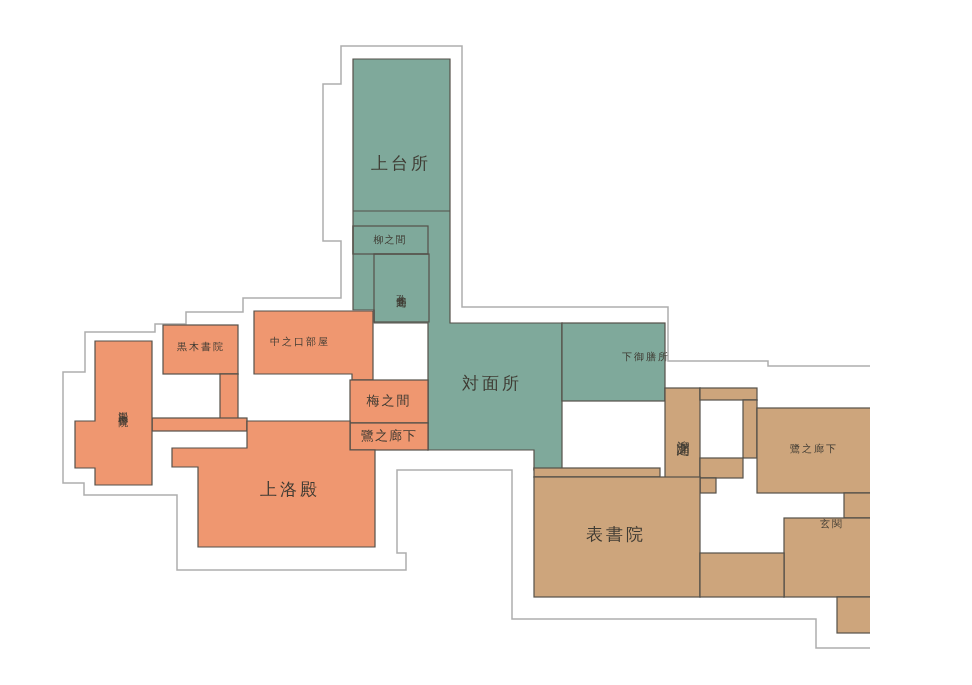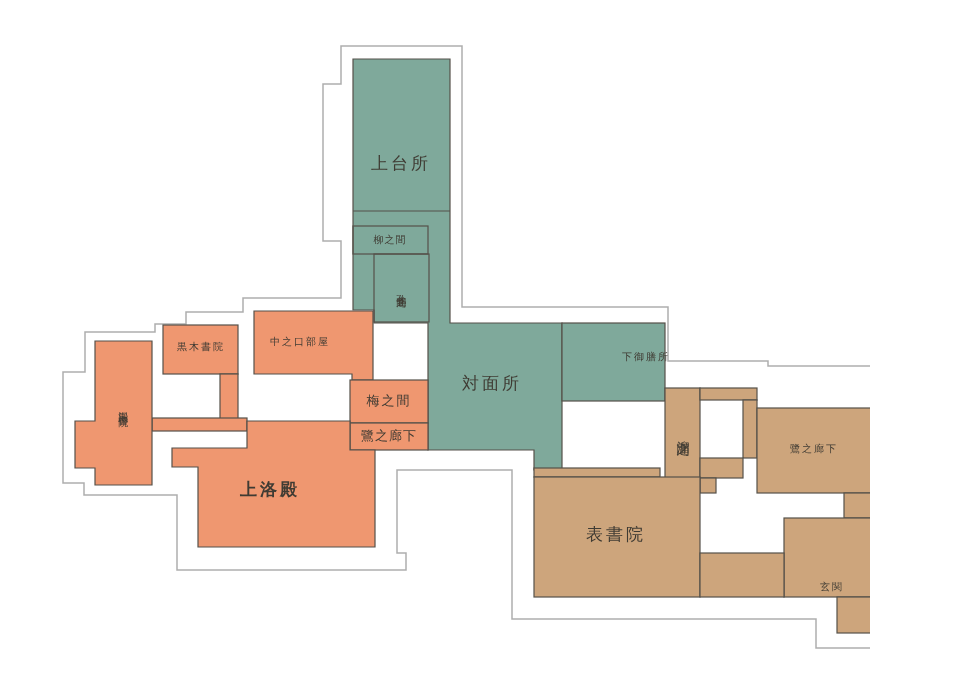--- a/index.html
+++ b/index.html
@@ -62,18 +62,18 @@
   <div class="room-label h-label fs-lg" style="left:401px;top:164px;">上台所</div>
   <div class="room-label h-label fs-md" style="left:390px;top:240px;letter-spacing:1px;">柳之間</div>
   <div class="room-label v-label fs-md" style="left:401px;top:289px;letter-spacing:1px;">孔雀之間</div>
   <div class="room-label h-label fs-lg" style="left:492px;top:384px;">対面所</div>
   <div class="room-label h-label fs-md" style="left:646px;top:357px;letter-spacing:2px;">下御膳所</div>
   <div class="room-label h-label fs-md" style="left:201px;top:347px;letter-spacing:2px;">黒木書院</div>
   <div class="room-label h-label fs-md" style="left:300px;top:342px;letter-spacing:2px;">中之口部屋</div>
   <div class="room-label v-label fs-md" style="left:123px;top:407px;letter-spacing:2px;">湯殿書院</div>
   <div class="room-label h-label fs-sm" style="left:389px;top:401px;letter-spacing:2px;">梅之間</div>
   <div class="room-label h-label fs-sm" style="left:389px;top:436px;letter-spacing:1px;">鷺之廊下</div>
-  <div class="room-label h-label fs-lg" style="left:270px;top:490px;font-weight:bold;">上洛殿</div>
+  <div class="room-label h-label fs-lg" style="left:290px;top:490px;">上洛殿</div>
   <div class="room-label v-label fs-sm" style="left:682px;top:432px;letter-spacing:1px;">溜之間</div>
   <div class="room-label h-label fs-md" style="left:814px;top:449px;letter-spacing:2px;">鷺之廊下</div>
   <div class="room-label h-label fs-lg" style="left:616px;top:535px;">表書院</div>
-  <div class="room-label h-label fs-md" style="left:832px;top:587px;letter-spacing:2px;">玄関</div>
+  <div class="room-label h-label fs-md" style="left:832px;top:524px;letter-spacing:2px;">玄関</div>
 </div>
 
 </body></html>

